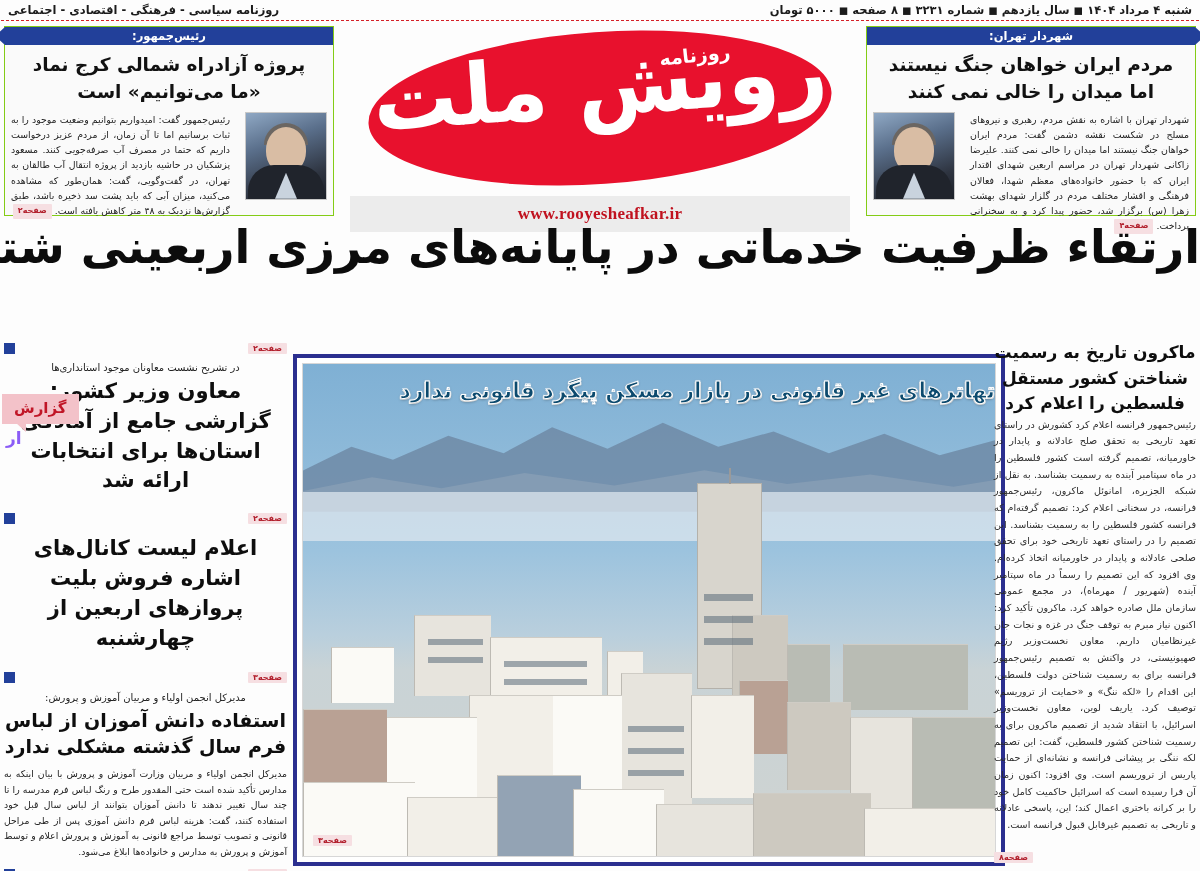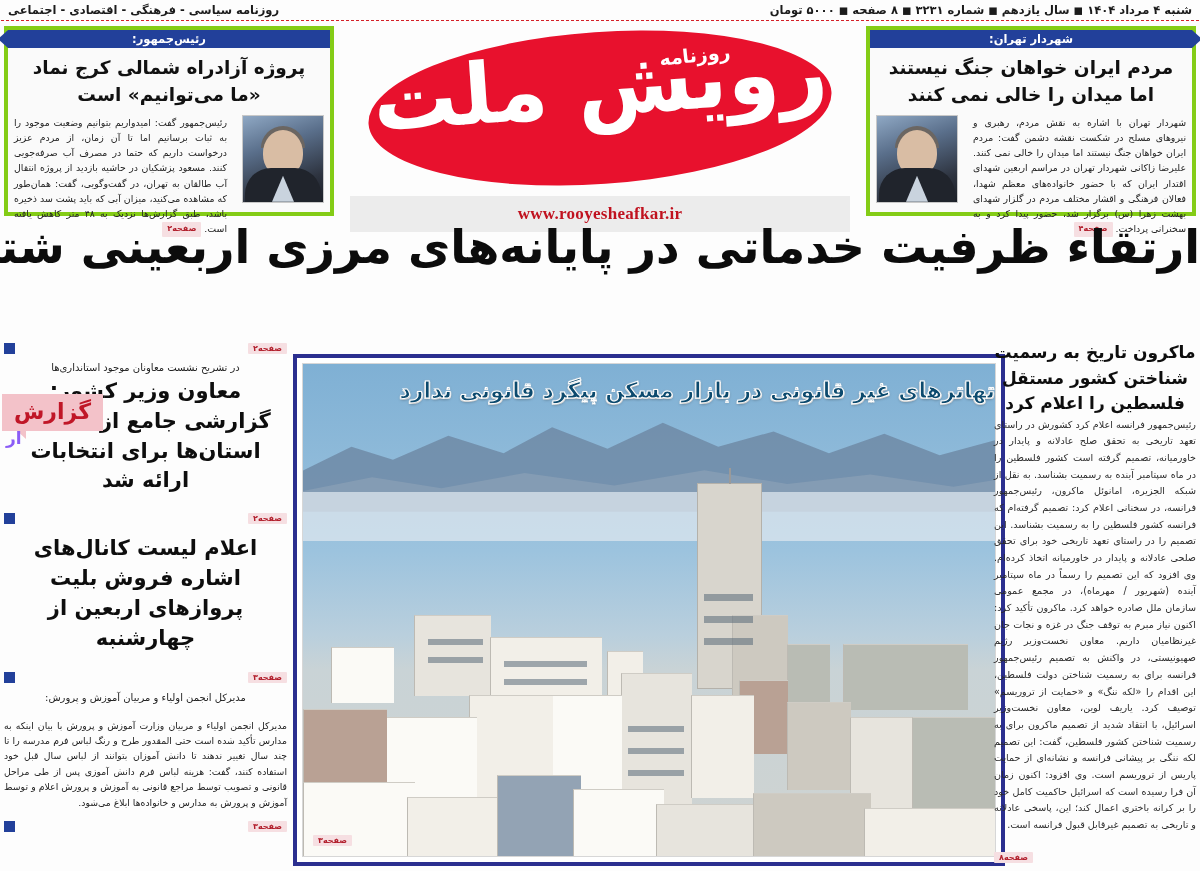--- a/index.html
+++ b/index.html
@@ -57,21 +57,21 @@
     position:absolute;left:0;top:172px;width:500px;height:36px;
     background:#ececec;display:flex;align-items:center;justify-content:center;
   }
   .site-url{
     color:#c0121f;font-family:"Liberation Serif","DejaVu Serif",serif;
     font-size:17px;font-weight:bold;letter-spacing:.3px;direction:ltr;
   }
 
   
   .topblock{position:absolute;top:26px;width:330px;height:190px;background:#fafafa;
-            border:4px solid #84cc16;box-sizing:border-box;}
+            border:1px solid #84cc16;box-sizing:border-box;}
   .topblock.left{left:4px;}
   .topblock.right{right:4px;}
   .tb-kicker{
     height:18px;background:#22409a;color:#fff;
     font-size:11.5px;font-weight:bold;
     display:flex;align-items:center;justify-content:center;
     position:relative;
   }
   .tb-kicker::after{
     content:"";position:absolute;top:0;width:0;height:0;
@@ -178,25 +178,25 @@
   .col-right{position:absolute;right:4px;top:340px;width:202px;}
   .story{position:relative;margin-bottom:4px;}
   .story-head{display:flex;align-items:center;justify-content:space-between;height:16px;}
   .bluesq{width:11px;height:11px;background:#22409a;}
   .story-kicker{font-size:10px;color:#222;text-align:center;margin:6px 0 4px;font-weight:normal;}
   .story-title{
     text-align:center;font-size:21px;font-weight:bold;line-height:1.42;
     color:#0e0e0e;letter-spacing:-.5px;
   }
   .story-title.sm{font-size:19px;}
-  .story-body{font-size:9.3px;line-height:1.66;color:#222;text-align:justify;margin-top:15px;}
+  .story-body{font-size:9.3px;line-height:1.66;color:#222;text-align:justify;margin-top:6px;}
   .report-tag{
     position:absolute;left:-2px;top:54px;
     background:#f3c2c9;color:#c01627;
-    font-size:22px;font-weight:bold;
+    font-size:15px;font-weight:bold;
     padding:5px 12px 7px;letter-spacing:-.5px;
     z-index:4;
   }
   .report-tag::after{
     content:"";position:absolute;left:14px;bottom:-8px;
     border-left:10px solid transparent;border-right:0 solid transparent;
     border-top:9px solid #f3c2c9;
   }
   .rt-sub{
     position:absolute;left:2px;top:88px;color:#8b5cf6;font-size:17px;font-weight:bold;z-index:5;
@@ -290,20 +290,21 @@
       </div>
       <div class="story-title" style="margin-top:8px;">اعلام لیست کانال‌های اشاره فروش بلیت پروازهای اربعین از چهارشنبه</div>
     </div>
 
     <div class="story" style="margin-top:16px;">
       <div class="story-head">
         <span class="pagemark">صفحه۳</span>
         <span class="bluesq"></span>
       </div>
       <div class="story-kicker">مدیرکل انجمن اولیاء و مربیان آموزش و پرورش:</div>
+      <div class="story-title sm">استفاده دانش آموزان از لباس فرم سال گذشته مشکلی ندارد</div>
       <div class="story-body">مدیرکل انجمن اولیاء و مربیان وزارت آموزش و پرورش با بیان اینکه به مدارس تأکید شده است حتی المقدور طرح و رنگ لباس فرم مدرسه را تا چند سال تغییر ندهند تا دانش آموزان بتوانند از لباس سال قبل خود استفاده کنند، گفت: هزینه لباس فرم دانش آموزی پس از طی مراحل قانونی و تصویب توسط مراجع قانونی به آموزش و پرورش اعلام و توسط آموزش و پرورش به مدارس و خانواده‌ها ابلاغ می‌شود.</div>
     </div>
 
     <div class="story" style="margin-top:8px;">
       <div class="story-head">
         <span class="pagemark">صفحه۳</span>
         <span class="bluesq"></span>
       </div>
     </div>
   </div>

